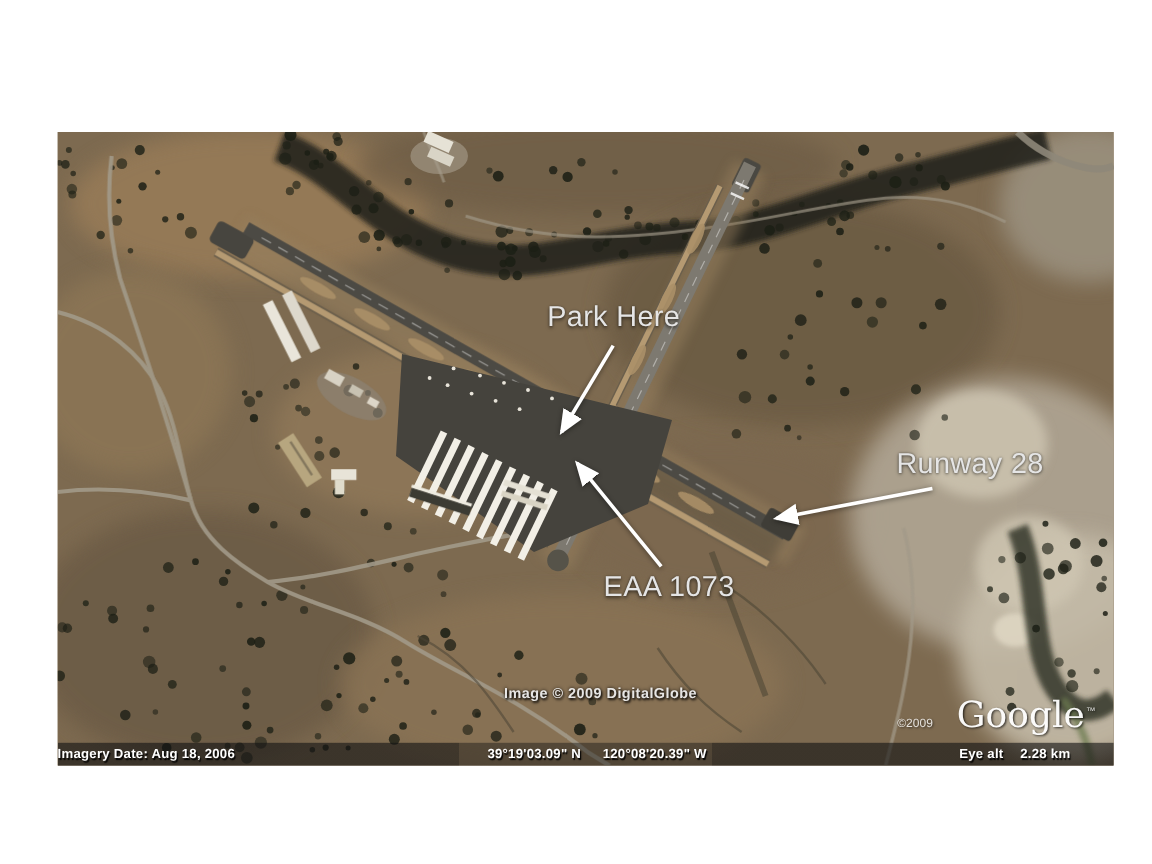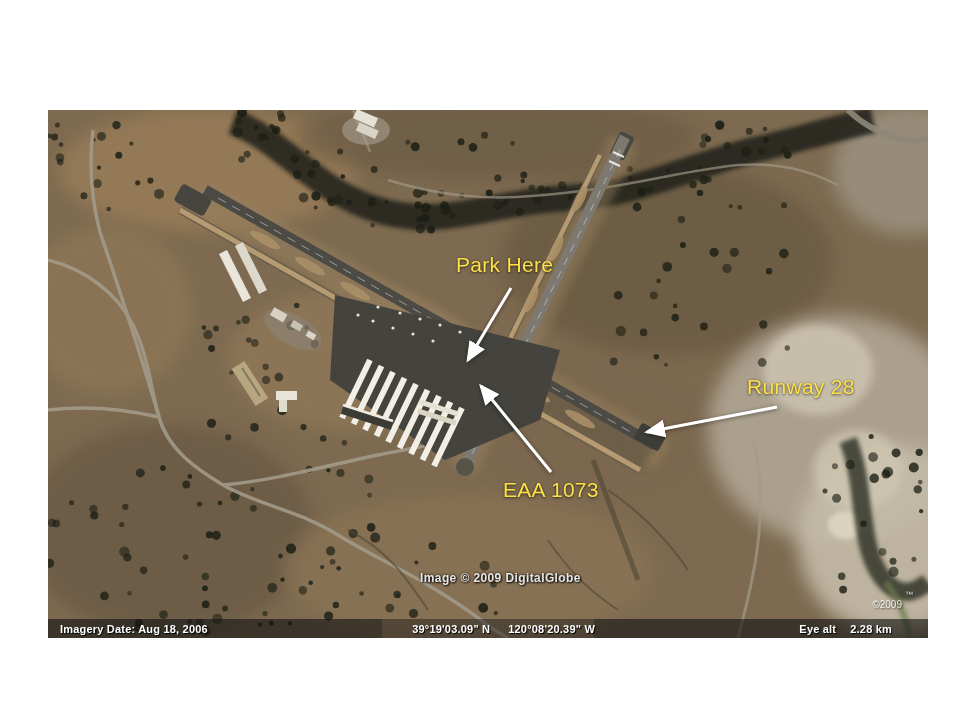--- a/index.html
+++ b/index.html
@@ -7,42 +7,42 @@
     width:960px;height:720px;position:relative;overflow:hidden;
     background:#ffffff;
     font-family:"Liberation Sans",sans-serif;
   }
   .map{
     position:absolute;left:48px;top:110px;width:880px;height:528px;
     overflow:hidden;background:#7d6a50;
   }
   .layer{position:absolute;left:0;top:0}
   .anno-label{
-    position:absolute;color:#fde047;font-size:21px;line-height:22px;
+    position:absolute;color:#e5e5e5;font-size:24px;line-height:22px;
     white-space:nowrap;letter-spacing:.3px;
     text-shadow:0 1px 3px rgba(0,0,0,.55), 0 0 2px rgba(0,0,0,.35);
   }
   .arrows{filter:drop-shadow(0 1px 2px rgba(0,0,0,.45));pointer-events:none}
   .watermark{
     position:absolute;left:372px;top:461px;font-size:12px;font-weight:bold;
     color:rgba(255,255,255,.88);letter-spacing:.4px;
     text-shadow:0 0 3px rgba(0,0,0,.9),1px 1px 2px rgba(0,0,0,.85);
   }
   .glogo{
     position:absolute;right:15px;bottom:28px;display:flex;align-items:baseline;
     color:#fff;text-shadow:1px 1px 2px rgba(0,0,0,.75);
   }
-  .glogo .c{font-size:10px;opacity:.8;margin-right:2px}
+  .glogo .c{font-size:10px;opacity:.8;margin-right:20px}
   .glogo .g{font-family:"DejaVu Serif",serif;font-size:30px;line-height:26px;opacity:.95}
   .glogo .tm{font-size:8px;opacity:.8;margin-left:1px;position:relative;top:-11px}
   .statusbar{
     position:absolute;left:0;right:0;bottom:0;height:19px;
     background:linear-gradient(90deg,rgba(20,20,20,.62) 0 38%,rgba(20,20,20,.45) 38% 62%,rgba(20,20,20,.62) 62% 100%);
     display:flex;align-items:center;box-sizing:border-box;
-    padding:0 12px 0 12px;color:#fff;font-size:11px;font-weight:bold;
+    padding:0 12px 0 0;color:#fff;font-size:11px;font-weight:bold;
     text-shadow:1px 1px 1px #000;letter-spacing:.2px;
   }
   .sb-left{flex:0 0 auto}
   .sb-center{flex:1 1 auto;display:flex;justify-content:center;gap:18px}
   .sb-right{flex:0 0 auto;display:flex;gap:14px;margin-right:24px}
 </style>
 </head>
 <body>
 
 <div class="map">
@@ -475,20 +475,21 @@
   </svg>
 
   <div class="anno-label" style="left:408px;top:144px">Park Here</div>
   <div class="anno-label" style="left:699px;top:266px">Runway 28</div>
   <div class="anno-label" style="left:455px;top:369px">EAA 1073</div>
 
   <div class="watermark">Image © 2009 DigitalGlobe</div>
 
   <div class="glogo">
     <span class="c">©2009</span>
+    <span class="g">Google</span>
     <span class="tm">™</span>
   </div>
 
   <div class="statusbar">
     <span class="sb-left">Imagery Date: Aug 18, 2006</span>
     <span class="sb-center">
       <span>39°19'03.09" N</span>
       <span>120°08'20.39" W</span>
     </span>
     <span class="sb-right">

